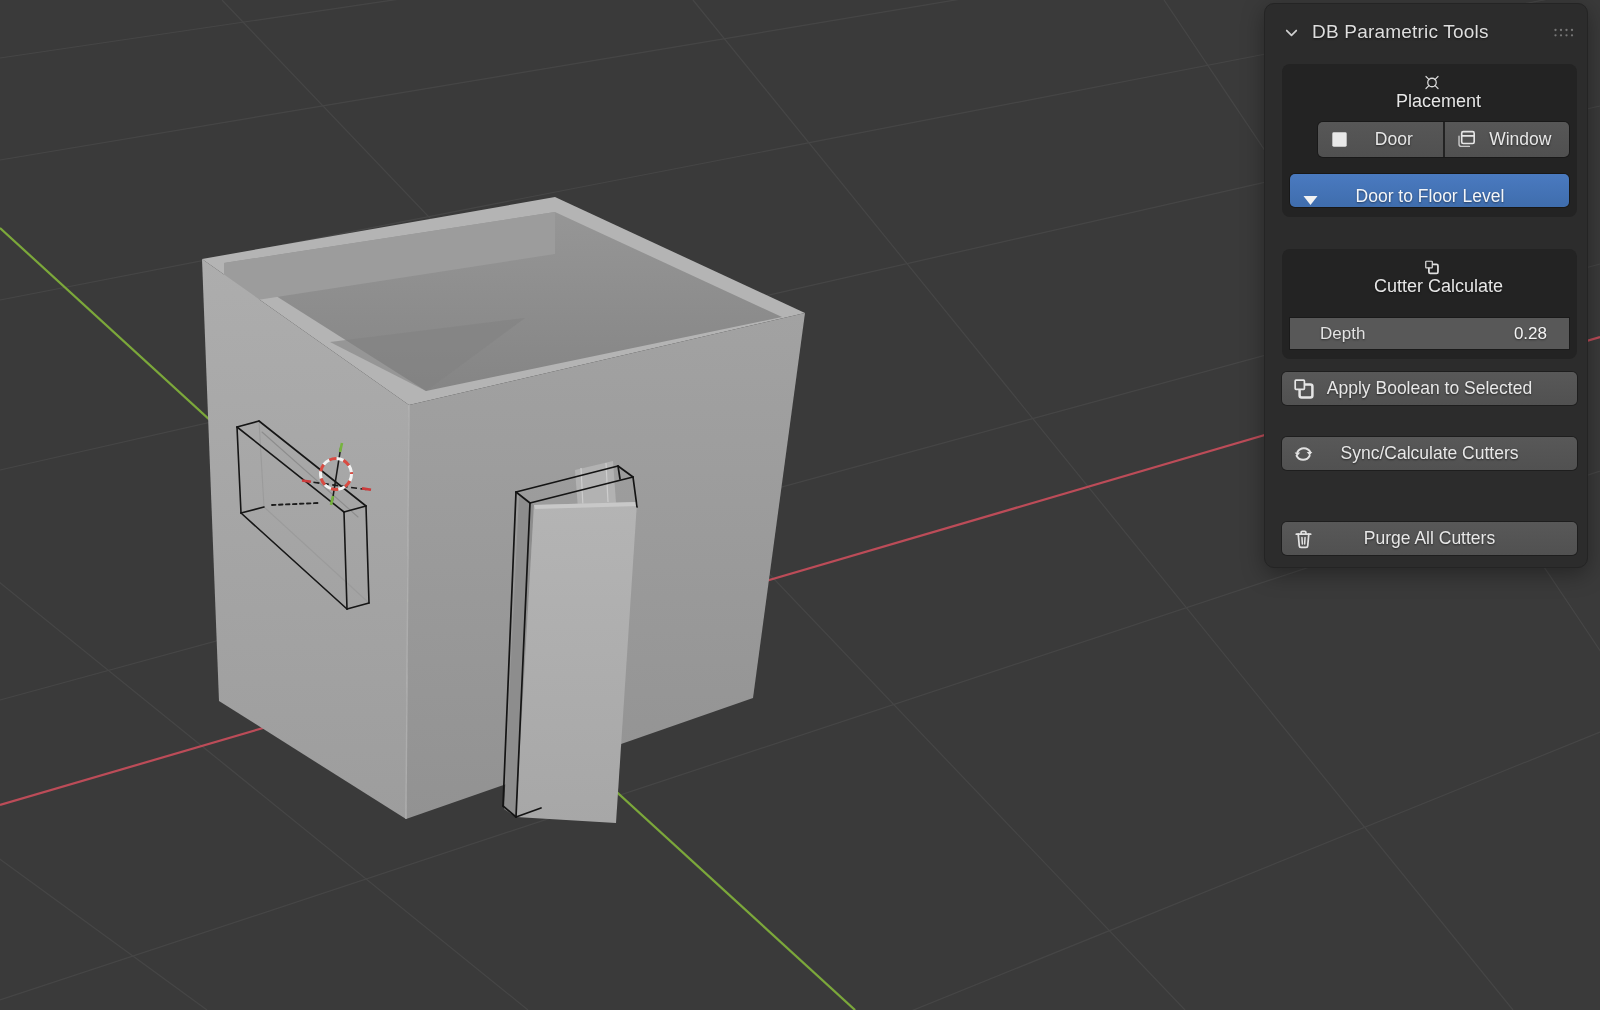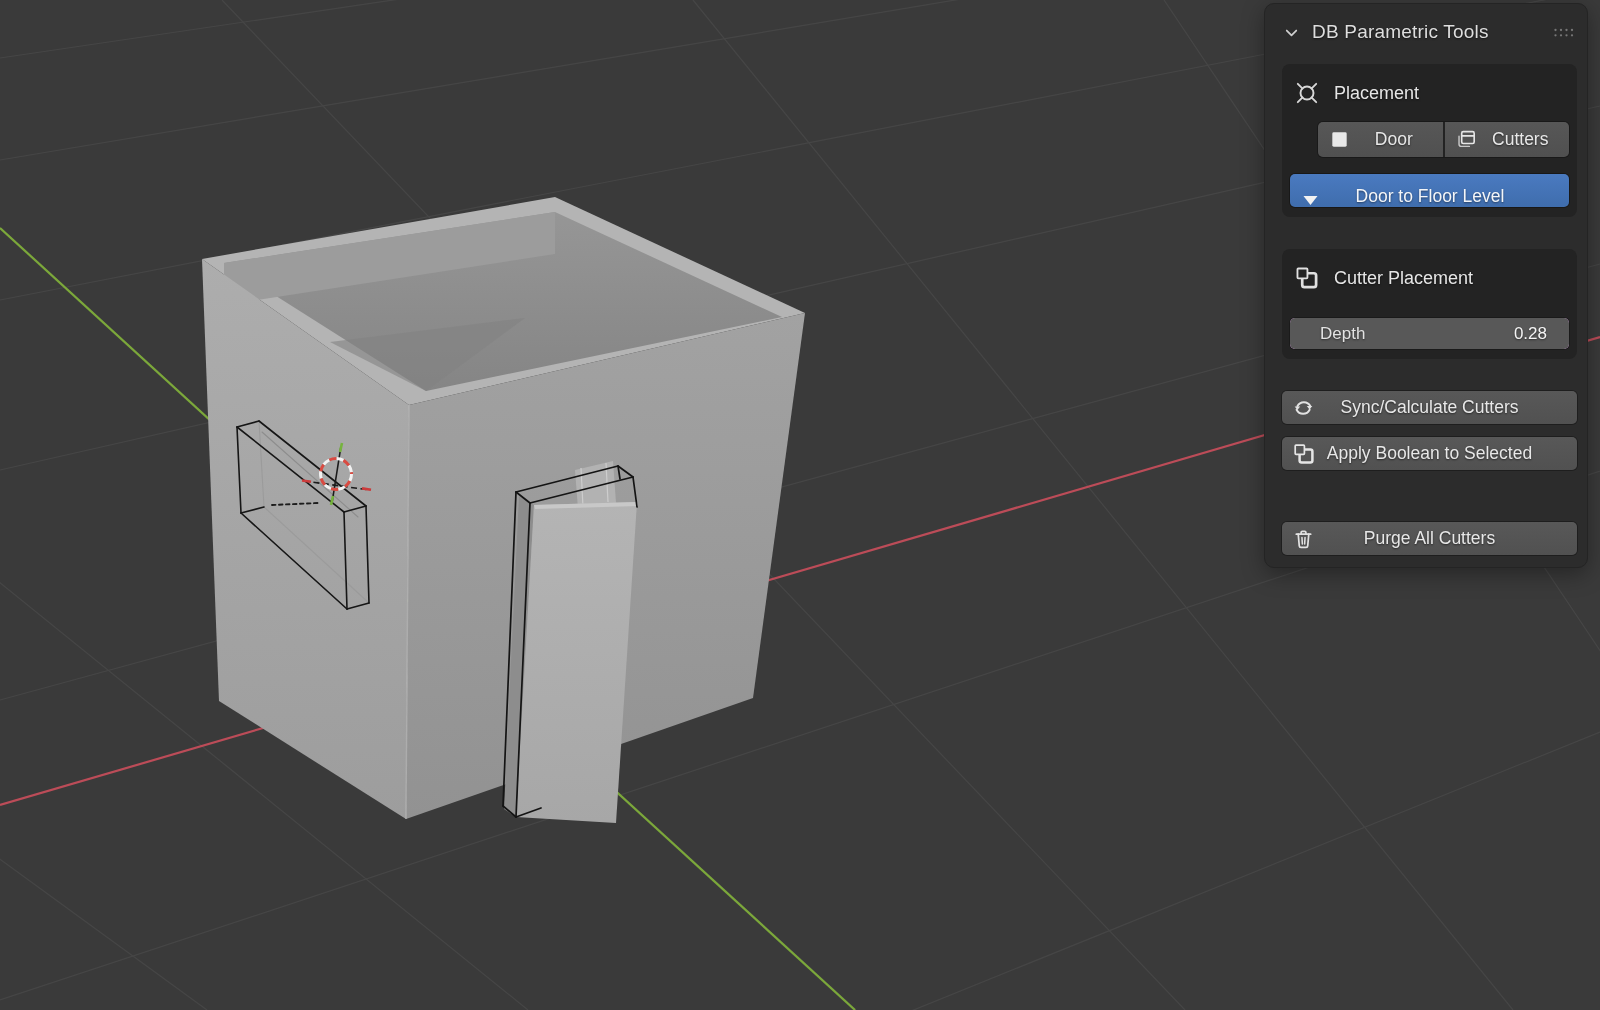--- a/index.html
+++ b/index.html
@@ -12,37 +12,37 @@
   .panel{position:absolute;left:1264px;top:3px;width:324px;height:565px;
          background:#2c2c2c;border:1px solid #242424;border-radius:10px;
          box-shadow:0 6px 22px rgba(0,0,0,.35);box-sizing:border-box;
          padding:0 10px 0 17px;color:#e4e4e4;}
   .panel-header{display:flex;align-items:center;height:52px;padding-top:2px;}
   .panel-title{font-size:19px;color:#dedede;margin-left:11px;letter-spacing:.2px;
                text-shadow:0 1px 2px rgba(0,0,0,.55);flex:1;}
   .sub-box{background:#232323;border-radius:8px;padding:8px 8px 10px 8px;box-sizing:border-box;}
   .box-placement{margin-top:6px;}
   .box-cutter{margin-top:32px;}
-  .sec-head{display:flex;align-items:center;height:38px;padding:2px 0 0 4px;}
+  .sec-head{display:flex;align-items:center;height:38px;padding:2px 0 0 4px;flex-direction:column;}
   .sec-label{font-size:18px;color:#e6e6e6;margin-left:14px;text-shadow:0 1px 2px rgba(0,0,0,.5);}
 
   .seg-row{display:flex;gap:2px;margin-top:10px;border-radius:5px;overflow:hidden;
            box-shadow:0 0 0 1px rgba(0,0,0,.28);margin-left:28px;}
   .seg-btn{flex:1;display:flex;align-items:center;height:35px;border:none;cursor:pointer;
            background:linear-gradient(#575757,#505050);color:#e8e8e8;font-size:17.5px;
            font-family:inherit;padding:0 6px 0 10px;text-shadow:0 1px 2px rgba(0,0,0,.55);}
   .seg-btn .lbl{flex:1;text-align:center;}
 
   .dropdown{display:flex;align-items:flex-end;width:100%;height:33px;margin-top:17px;border:none;
             border-radius:5px;cursor:pointer;background:linear-gradient(#4a7ac0,#3f6dad);
             color:#f4f6f9;font-size:17.5px;font-family:inherit;padding:0 10px 0 12px;
             box-shadow:0 0 0 1px rgba(0,0,0,.3);text-shadow:0 1px 2px rgba(0,0,0,.45);}
   .dropdown .lbl{flex:1;text-align:center;margin-right:18px;}
 
-  .sliders{margin-top:21px;border-radius:5px;overflow:hidden;display:flex;flex-direction:column;
+  .sliders{margin-top:21px;border-radius:0;overflow:hidden;display:flex;flex-direction:column;
            gap:13px;background:#f0abfc;box-shadow:0 0 0 1px rgba(0,0,0,.25);}
   .slider{display:flex;align-items:center;height:31px;background:#585858;cursor:ew-resize;
           padding:0 22px 0 30px;font-size:17px;}
   .slider .s-label{flex:1;color:#e3e3e3;text-shadow:0 1px 2px rgba(0,0,0,.5);}
   .slider .s-value{color:#f4f4f4;text-shadow:0 1px 2px rgba(0,0,0,.5);}
 
   .action-btn{position:relative;display:flex;align-items:center;justify-content:center;width:100%;
               height:33px;border:none;border-radius:5px;cursor:pointer;font-family:inherit;
               background:linear-gradient(#585858,#515151);color:#e8e8e8;font-size:17.5px;
               box-shadow:0 0 0 1px rgba(0,0,0,.3);text-shadow:0 1px 2px rgba(0,0,0,.55);}
@@ -201,69 +201,69 @@
           <span class="lbl">Door</span>
         </button>
         <button class="seg-btn">
           <svg class="icon" width="23" height="23" viewBox="0 0 24 24">
             <g fill="none" stroke-linecap="round">
               <path d="M4.2 8.5 V17 Q4.2 19.2 6.4 19.2 H15" stroke="#c9c9c9" stroke-width="1.5"></path>
               <rect x="7" y="3.8" width="13" height="12.4" rx="1.6" stroke="#e6e6e6" stroke-width="1.7"></rect>
               <path d="M7 8.2 H20" stroke="#e6e6e6" stroke-width="1.7"></path>
             </g>
           </svg>
-          <span class="lbl">Cutters</span>
+          <span class="lbl">Window</span>
         </button>
       </div>
 
       <button class="dropdown">
         <svg class="icon" width="17" height="13" viewBox="0 0 17 13">
           <path d="M1.5 2 H15.5 L8.5 11 Z" fill="#f2f2f2"></path>
         </svg>
         <span class="lbl">Door to Floor Level</span>
       </button>
     </div>
 
     <div class="sub-box box-cutter" style="--icon-bg:#232323;">
       <div class="sec-head">
         <svg class="icon" width="26" height="26" viewBox="0 0 24 24">
           <rect x="7.6" y="7.6" width="12.8" height="12.8" rx="2" fill="none" stroke="#e0e0e0" stroke-width="2.5"></rect>
           <rect x="3.2" y="3.2" width="9.2" height="9.2" rx="0.8" fill="var(--icon-bg)" stroke="#e0e0e0" stroke-width="1.7"></rect>
         </svg>
-        <span class="sec-label">Cutter Placement</span>
+        <span class="sec-label">Cutter Calculate</span>
       </div>
 
       <div class="sliders">
         <div class="slider">
           <span class="s-label">Depth</span>
           <span class="s-value">0.28</span>
         </div>
       </div>
     </div>
+
+    <button class="action-btn btn-apply" style="--icon-bg:#555;">
+      <svg class="icon btn-icon" width="24" height="24" viewBox="0 0 24 24">
+        <rect x="7.6" y="7.6" width="12.8" height="12.8" rx="2" fill="none" stroke="#e6e6e6" stroke-width="2.5"></rect>
+        <rect x="3.2" y="3.2" width="9.2" height="9.2" rx="0.8" fill="var(--icon-bg)" stroke="#e6e6e6" stroke-width="1.7"></rect>
+      </svg>
+      <span>Apply Boolean to Selected</span>
+    </button>
 
     <button class="action-btn btn-sync">
       <svg class="icon btn-icon" width="23" height="23" viewBox="0 0 24 24">
         <g stroke="#e2e2e2" fill="none" stroke-width="2" stroke-linecap="round">
           <path d="M19.2 10.2 A 7.6 7.6 0 0 0 5.6 10.2"></path>
           <path d="M4.8 13.8 A 7.6 7.6 0 0 0 18.4 13.8"></path>
         </g>
         <path d="M2.8 10.4 H8.6 L5.6 14.2 Z" fill="#e2e2e2"></path>
         <path d="M15.4 13.6 H21.2 L18.3 9.8 Z" fill="#e2e2e2" transform="rotate(180 18.3 11.7)"></path>
       </svg>
       <span>Sync/Calculate Cutters</span>
     </button>
 
-    <button class="action-btn btn-apply" style="--icon-bg:#555;">
-      <svg class="icon btn-icon" width="24" height="24" viewBox="0 0 24 24">
-        <rect x="7.6" y="7.6" width="12.8" height="12.8" rx="2" fill="none" stroke="#e6e6e6" stroke-width="2.5"></rect>
-        <rect x="3.2" y="3.2" width="9.2" height="9.2" rx="0.8" fill="var(--icon-bg)" stroke="#e6e6e6" stroke-width="1.7"></rect>
-      </svg>
-      <span>Apply Boolean to Selected</span>
-    </button>
-
     <button class="action-btn btn-purge">
       <svg class="icon btn-icon" width="23" height="23" viewBox="0 0 24 24">
         <g stroke="#e2e2e2" fill="none" stroke-width="1.8" stroke-linecap="round" stroke-linejoin="round">
           <path d="M4.5 7 H19.5"></path>
           <path d="M9.5 7 V5.2 Q9.5 4 10.7 4 H13.3 Q14.5 4 14.5 5.2 V7"></path>
           <path d="M6.5 7 L7.6 19.2 Q7.7 20.8 9.3 20.8 H14.7 Q16.3 20.8 16.4 19.2 L17.5 7"></path>
           <path d="M10.4 10.5 L10.8 17.3 M13.6 10.5 L13.2 17.3" stroke-width="1.6"></path>
         </g>
       </svg>
       <span>Purge All Cutters</span>

